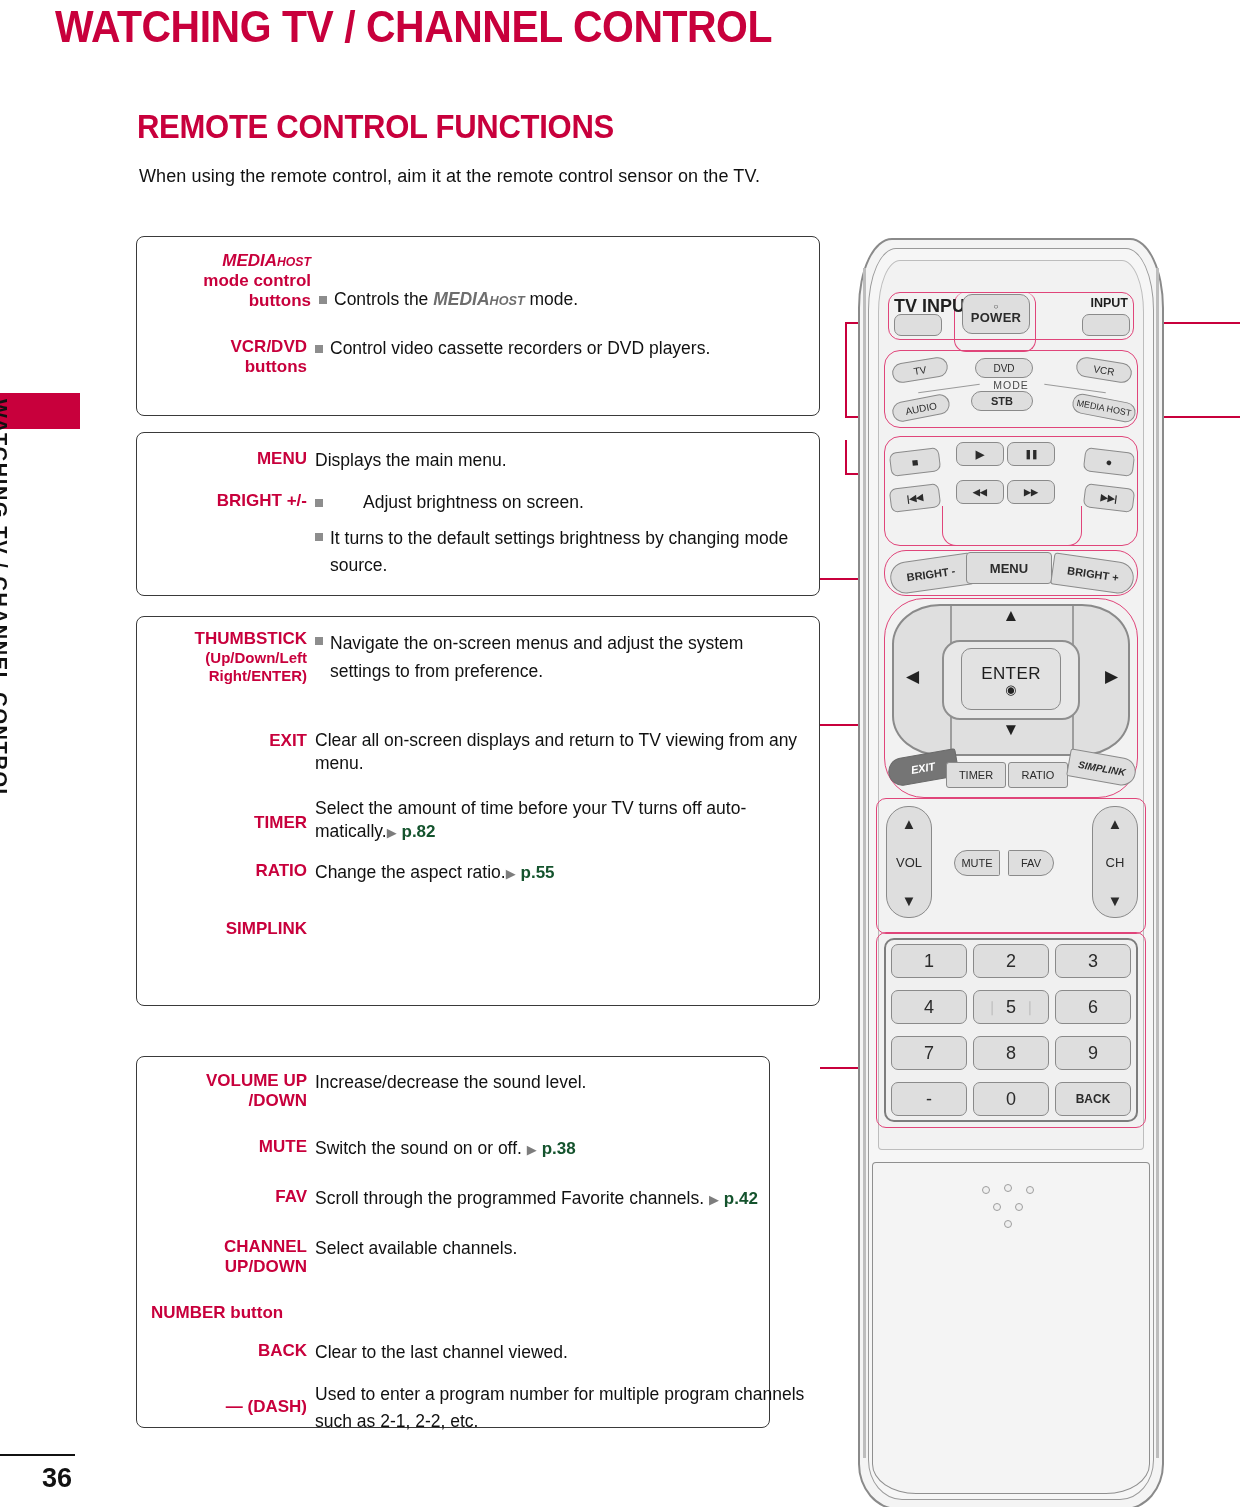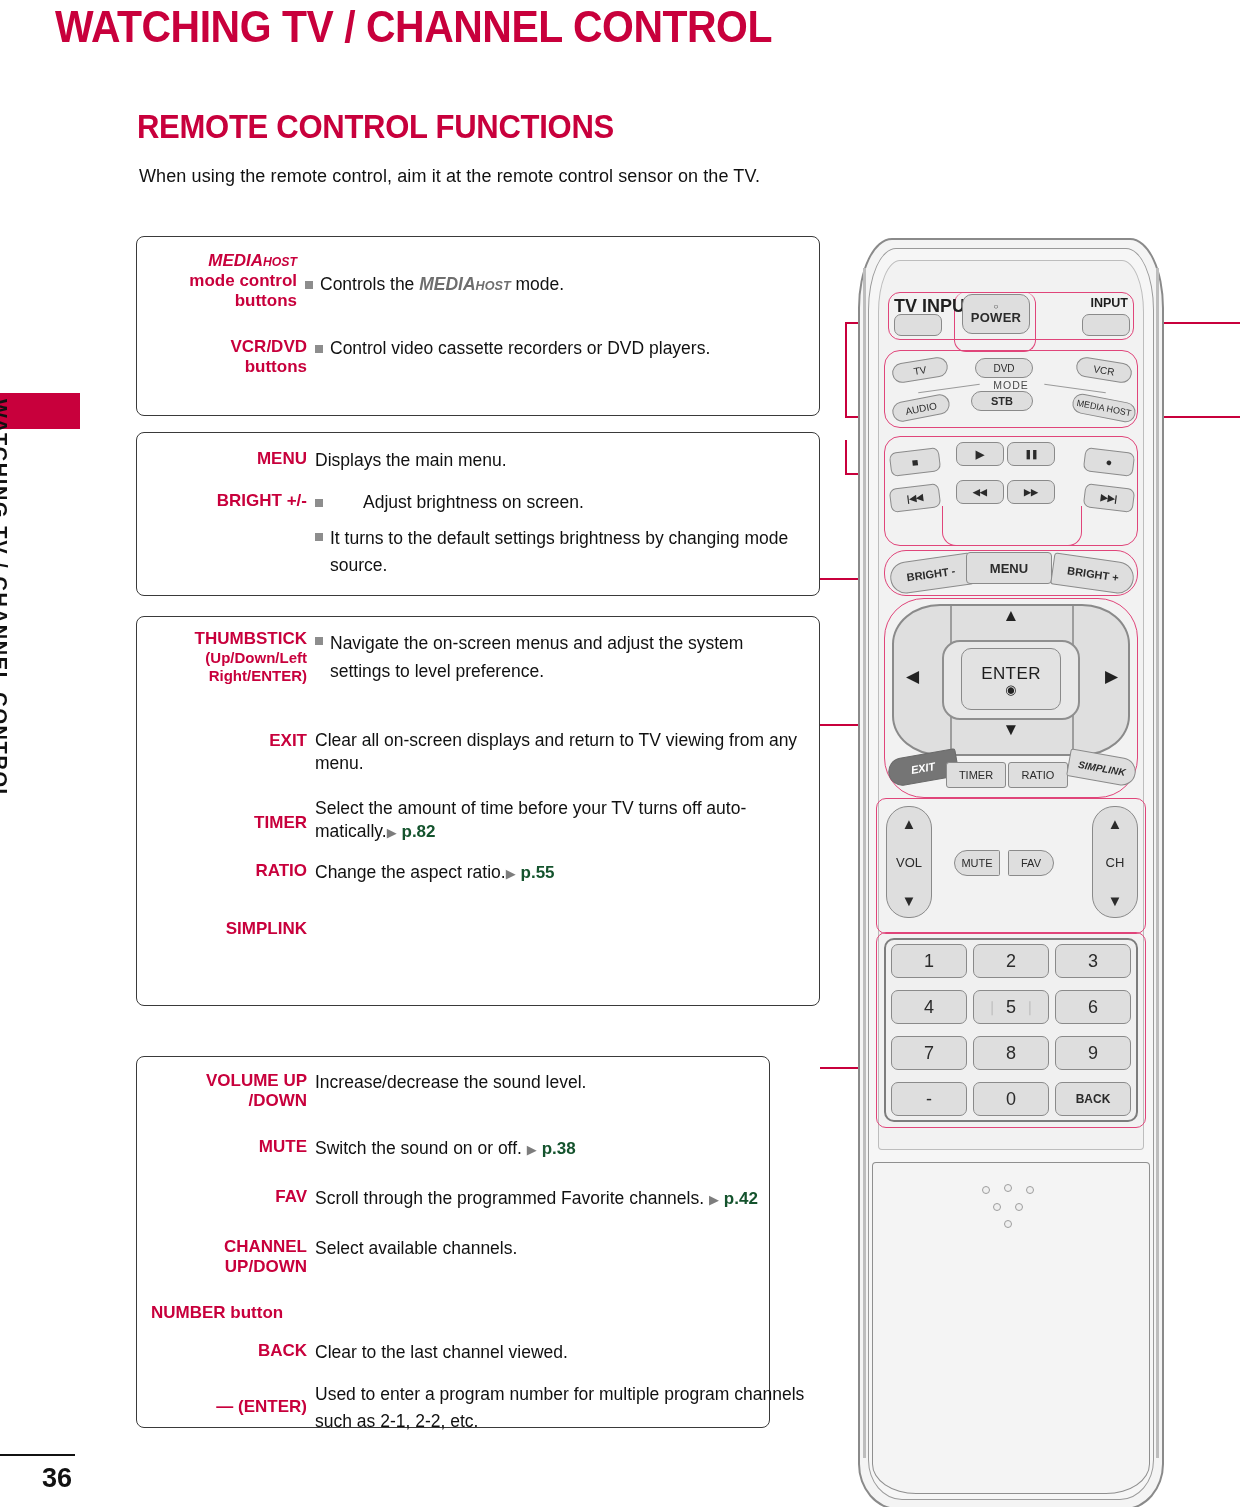--- a/index.html
+++ b/index.html
@@ -133,21 +133,21 @@
 <body>
 
 <div class="side-tab"></div>
 <div class="side-text">WATCHING TV / CHANNEL CONTROL</div>
 
 <div class="page-title">WATCHING TV / CHANNEL CONTROL</div>
 <div class="section-title">REMOTE CONTROL FUNCTIONS</div>
 <div class="intro">When using the remote control, aim it at the remote control sensor on the TV.</div>
 
 <div class="box" id="box1">
-  <div class="row" style="position:absolute; left:4px; top:14px; width:654px;">
+  <div class="row" style="position:absolute; left:18px; top:14px; width:654px;align-items:flex-end;">
     <div class="lbl" style="width:164px;">
       <div class="mh-red"><span>MEDIA</span><span class="s">HOST</span></div>
       <div>mode control</div>
       <div>buttons</div>
     </div>
     <div class="desc" style="padding-top:22px;">
       <div class="b">
         <span class="sq"></span>
         <span><span>Controls the </span><span class="mh-gray"><span>MEDIA</span><span class="s">HOST</span></span><span> mode.</span></span>
       </div>
@@ -190,21 +190,21 @@
 <div class="box" id="box3">
   <div class="row" style="position:absolute; left:14px; top:12px; width:654px;">
     <div class="lbl small" style="width:164px;">
       <div style="font-size:17px;">THUMBSTICK</div>
       <div>(Up/Down/Left</div>
       <div>Right/ENTER)</div>
     </div>
     <div class="desc">
       <div class="b">
         <span class="sq"></span>
-        <span style="line-height:1.6;">Navigate the on-screen menus and adjust the system settings to level preference.</span>
+        <span style="line-height:1.6;">Navigate the on-screen menus and adjust the system settings to from preference.</span>
       </div>
     </div>
   </div>
 
   <div class="row" style="position:absolute; left:14px; top:112px; width:654px;">
     <div class="lbl" style="width:164px; padding-top:2px;">EXIT</div>
     <div class="desc" style="line-height:1.3;">Clear all on-screen displays and return to TV viewing from any menu.</div>
   </div>
 
   <div class="row" style="position:absolute; left:14px; top:180px; width:654px;">
@@ -260,21 +260,21 @@
   <div class="row" style="position:absolute; left:14px; top:246px; width:654px;">
     <div class="lbl" style="width:164px; text-align:left;">NUMBER button</div>
   </div>
 
   <div class="row" style="position:absolute; left:14px; top:284px; width:654px;">
     <div class="lbl" style="width:164px;">BACK</div>
     <div class="desc">Clear to the last channel viewed.</div>
   </div>
 
   <div class="row" style="position:absolute; left:14px; top:324px; width:654px;">
-    <div class="lbl" style="width:164px; padding-top:16px;">— (ENTER)</div>
+    <div class="lbl" style="width:164px; padding-top:16px;">— (DASH)</div>
     <div class="desc" style="line-height:1.55;">Used to enter a program number for multiple program channels such as 2-1, 2-2, etc.</div>
   </div>
 </div>
 
 <div class="ll lv" style="left:845px; top:322px; height:94px;"></div>
 <div class="ll lh" style="left:845px; top:322px; width:112px;"></div>
 <div class="dot" style="left:952px; top:318px;"></div>
 <div class="ll lh" style="left:1075px; top:322px; width:165px;"></div>
 
 <div class="ll lh" style="left:845px; top:416px; width:112px;"></div>

